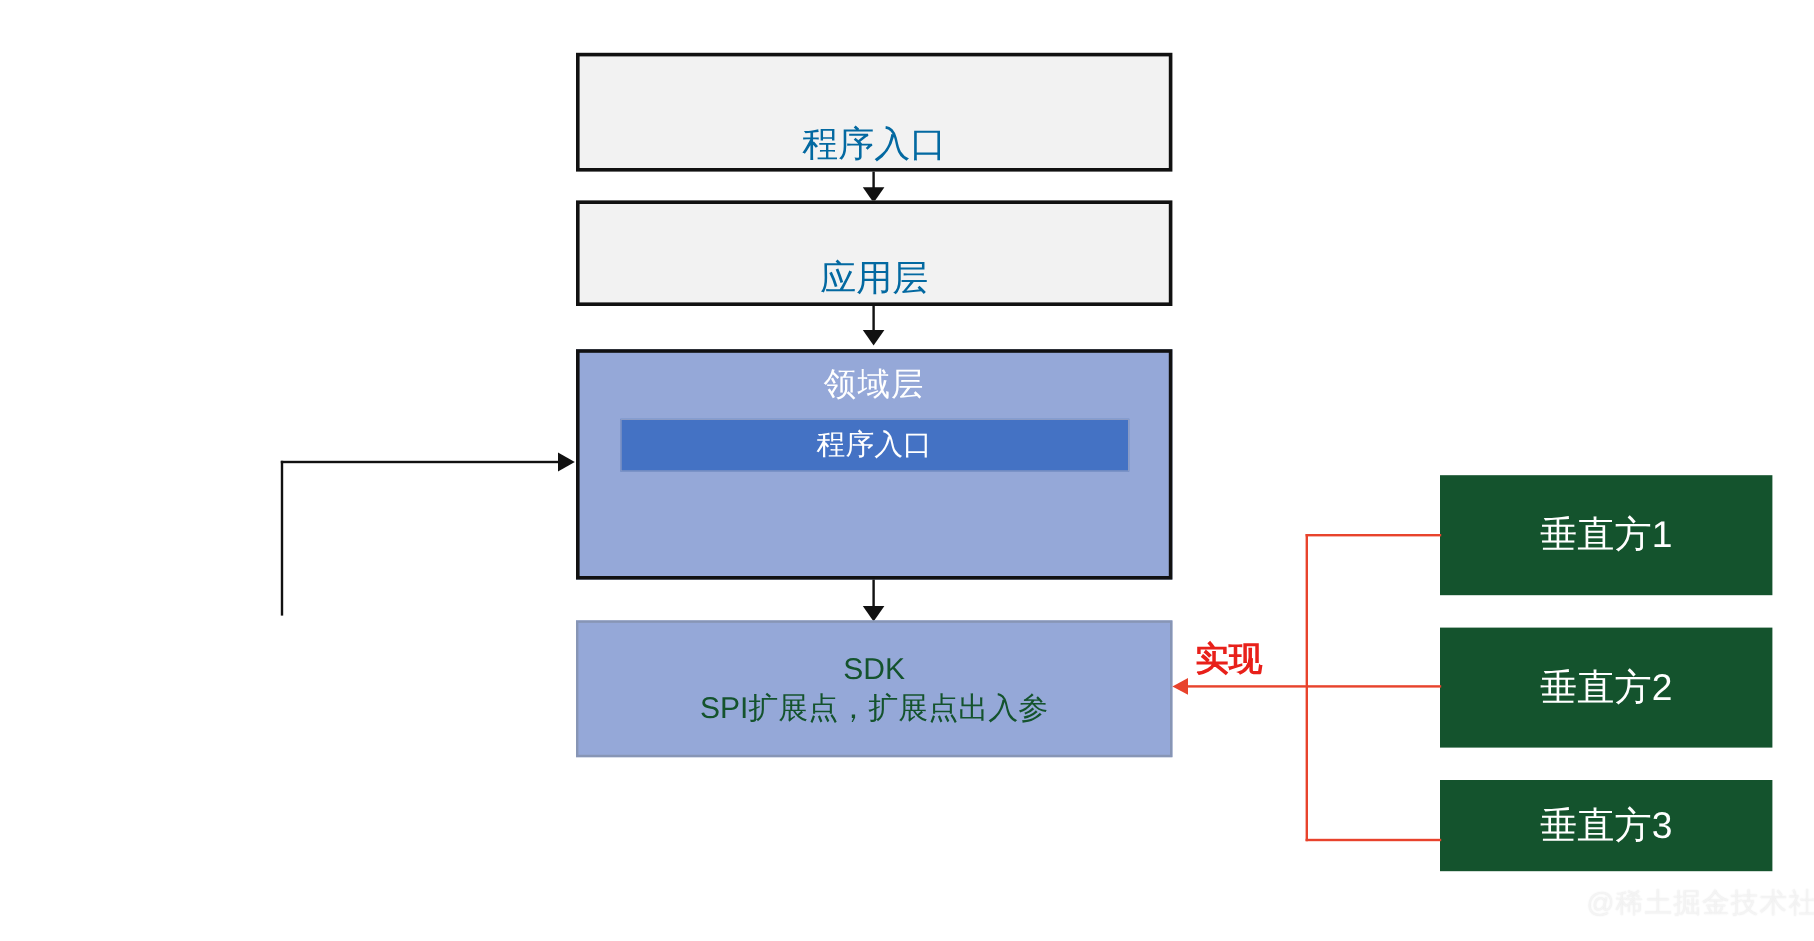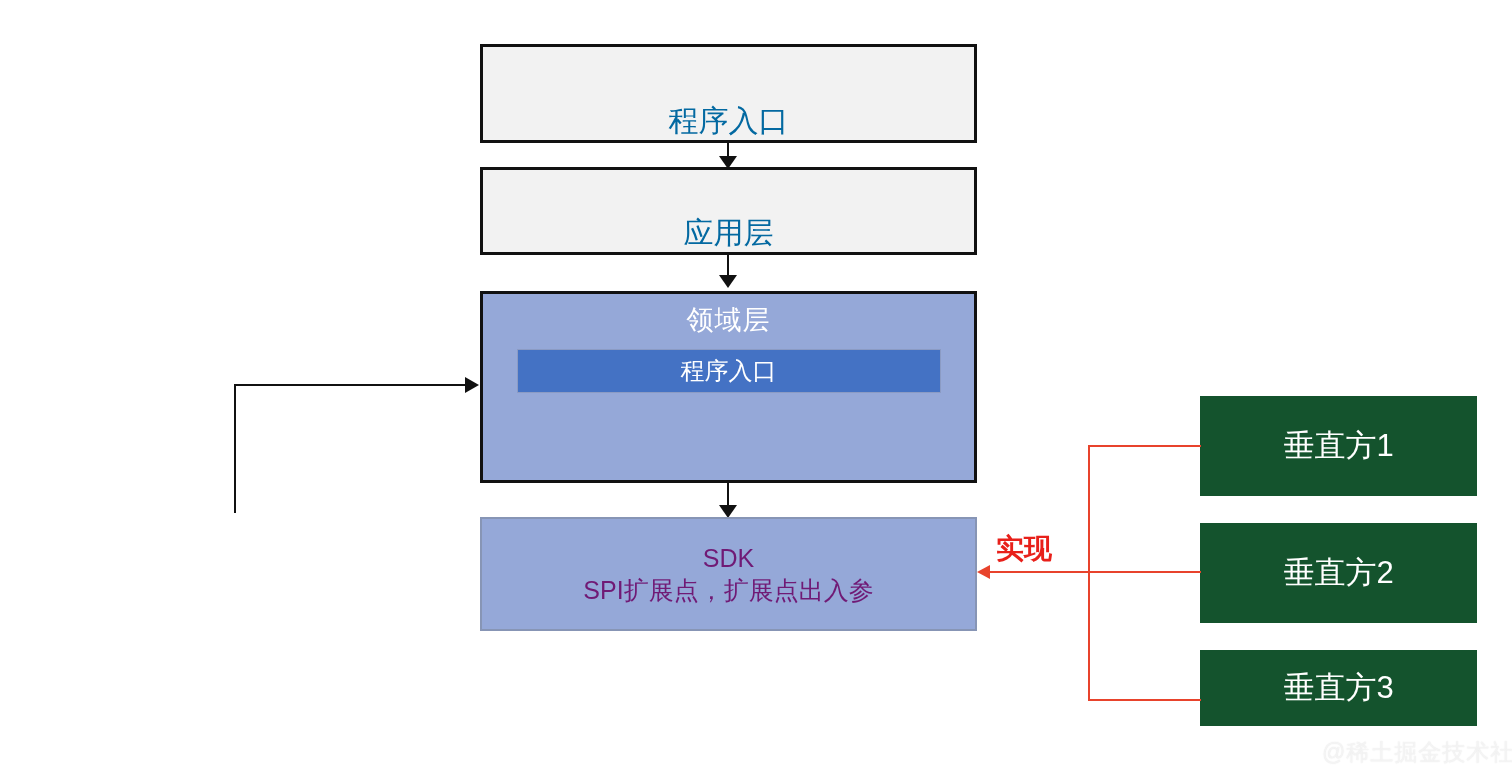--- a/index.html
+++ b/index.html
@@ -60,21 +60,21 @@
     display: flex;
     align-items: center;
     justify-content: center;
     margin-bottom: 9px;
   }
 
   
   .box-sdk {
     background: #95a8d8;
     border: 2px solid #8795b5;
-    color: #701a75;
+    color: #14532d;
     font-size: 25px;
     flex-direction: column;
   }
   .box-sdk .line2 { margin-top: 2px; }
 
   
   .box-orange {
     background: #14532d;
     border: none;
     color: #ffffff;

